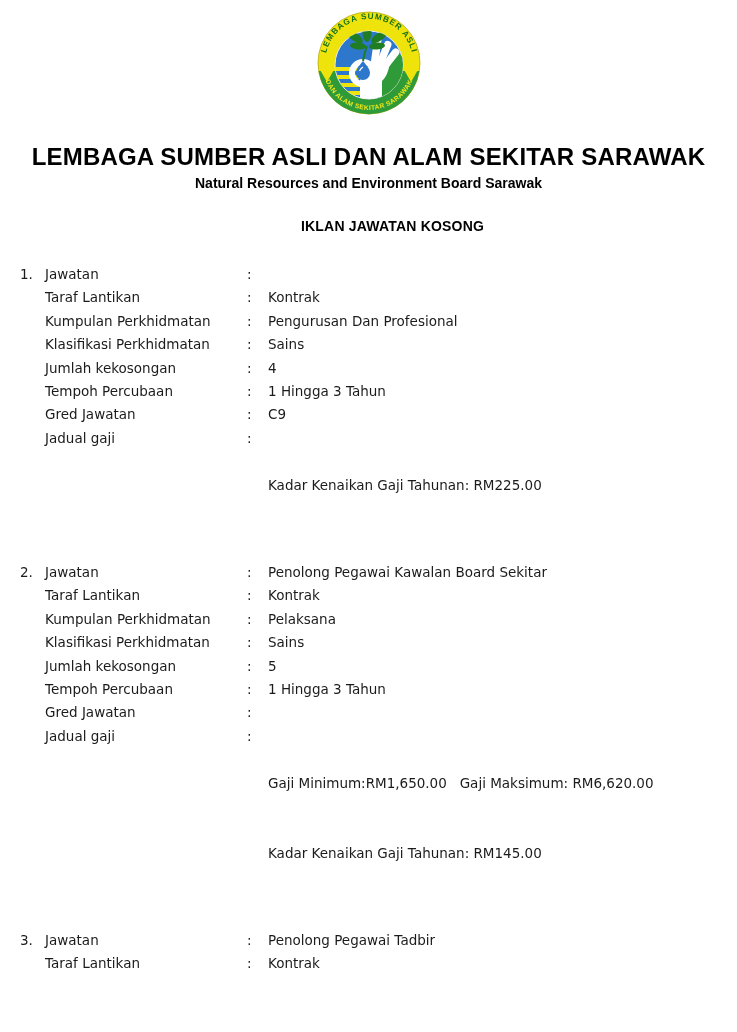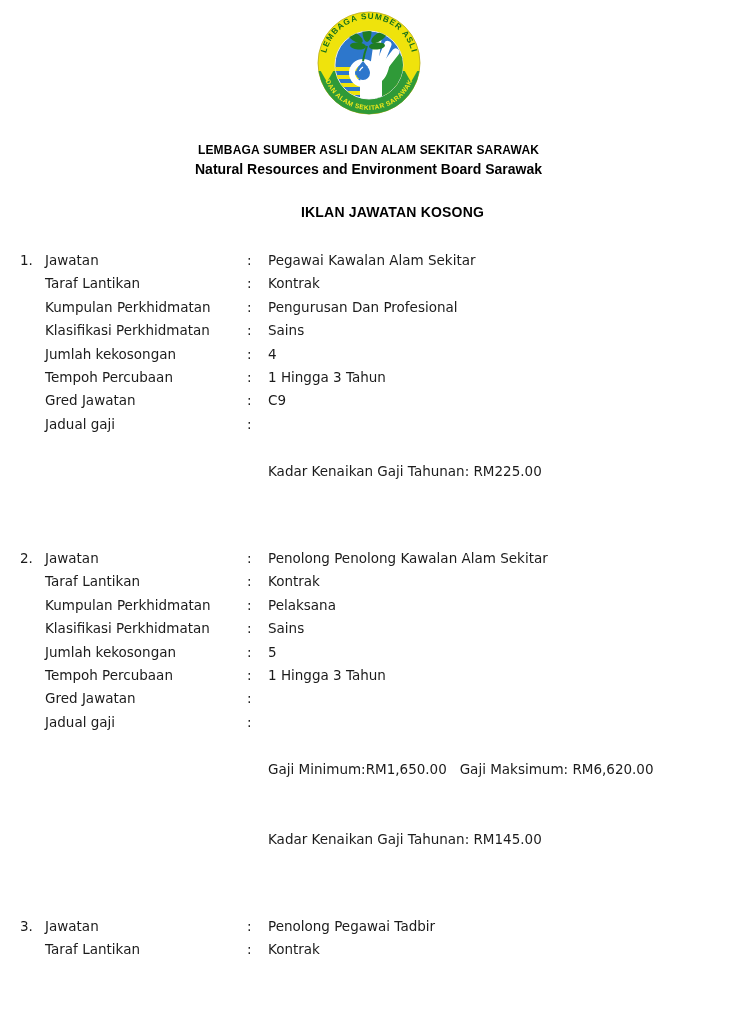--- a/index.html
+++ b/index.html
@@ -14,21 +14,21 @@
     position: relative;
   }
   .logo-wrap {
     display: flex;
     justify-content: center;
     padding-top: 10px;
   }
   .header { text-align: center; font-family: "Liberation Sans", sans-serif; color: #000; }
   .title {
     margin-top: 27px;
-    font-size: 12px;
+    font-size: 24px;
     font-weight: bold;
     letter-spacing: 0.2px;
   }
   .subtitle {
     margin-top: 4px;
     font-size: 14px;
     font-weight: bold;
   }
   .advert-heading {
     margin-top: 27px;
@@ -113,21 +113,20 @@
   <div class="advert-heading">IKLAN JAWATAN KOSONG</div>
 </div>
 
 <div class="jobs">
 
   <div class="job">
     <div class="row">
       <div class="num">1.</div>
       <div class="label">Jawatan</div>
       <div class="colon">:</div>
-      <div class="value">Pegawai Kawalan Alam Sekitar</div>
     </div>
     <div class="row">
       <div class="num"></div>
       <div class="label">Taraf Lantikan</div>
       <div class="colon">:</div>
       <div class="value">Kontrak</div>
     </div>
     <div class="row">
       <div class="num"></div>
       <div class="label">Kumpulan Perkhidmatan</div>
@@ -166,21 +165,21 @@
         <div>Kadar Kenaikan Gaji Tahunan: RM225.00</div>
       </div>
     </div>
   </div>
 
   <div class="job">
     <div class="row">
       <div class="num">2.</div>
       <div class="label">Jawatan</div>
       <div class="colon">:</div>
-      <div class="value">Penolong Penolong Kawalan Alam Sekitar</div>
+      <div class="value">Penolong Pegawai Kawalan Board Sekitar</div>
     </div>
     <div class="row">
       <div class="num"></div>
       <div class="label">Taraf Lantikan</div>
       <div class="colon">:</div>
       <div class="value">Kontrak</div>
     </div>
     <div class="row">
       <div class="num"></div>
       <div class="label">Kumpulan Perkhidmatan</div>

